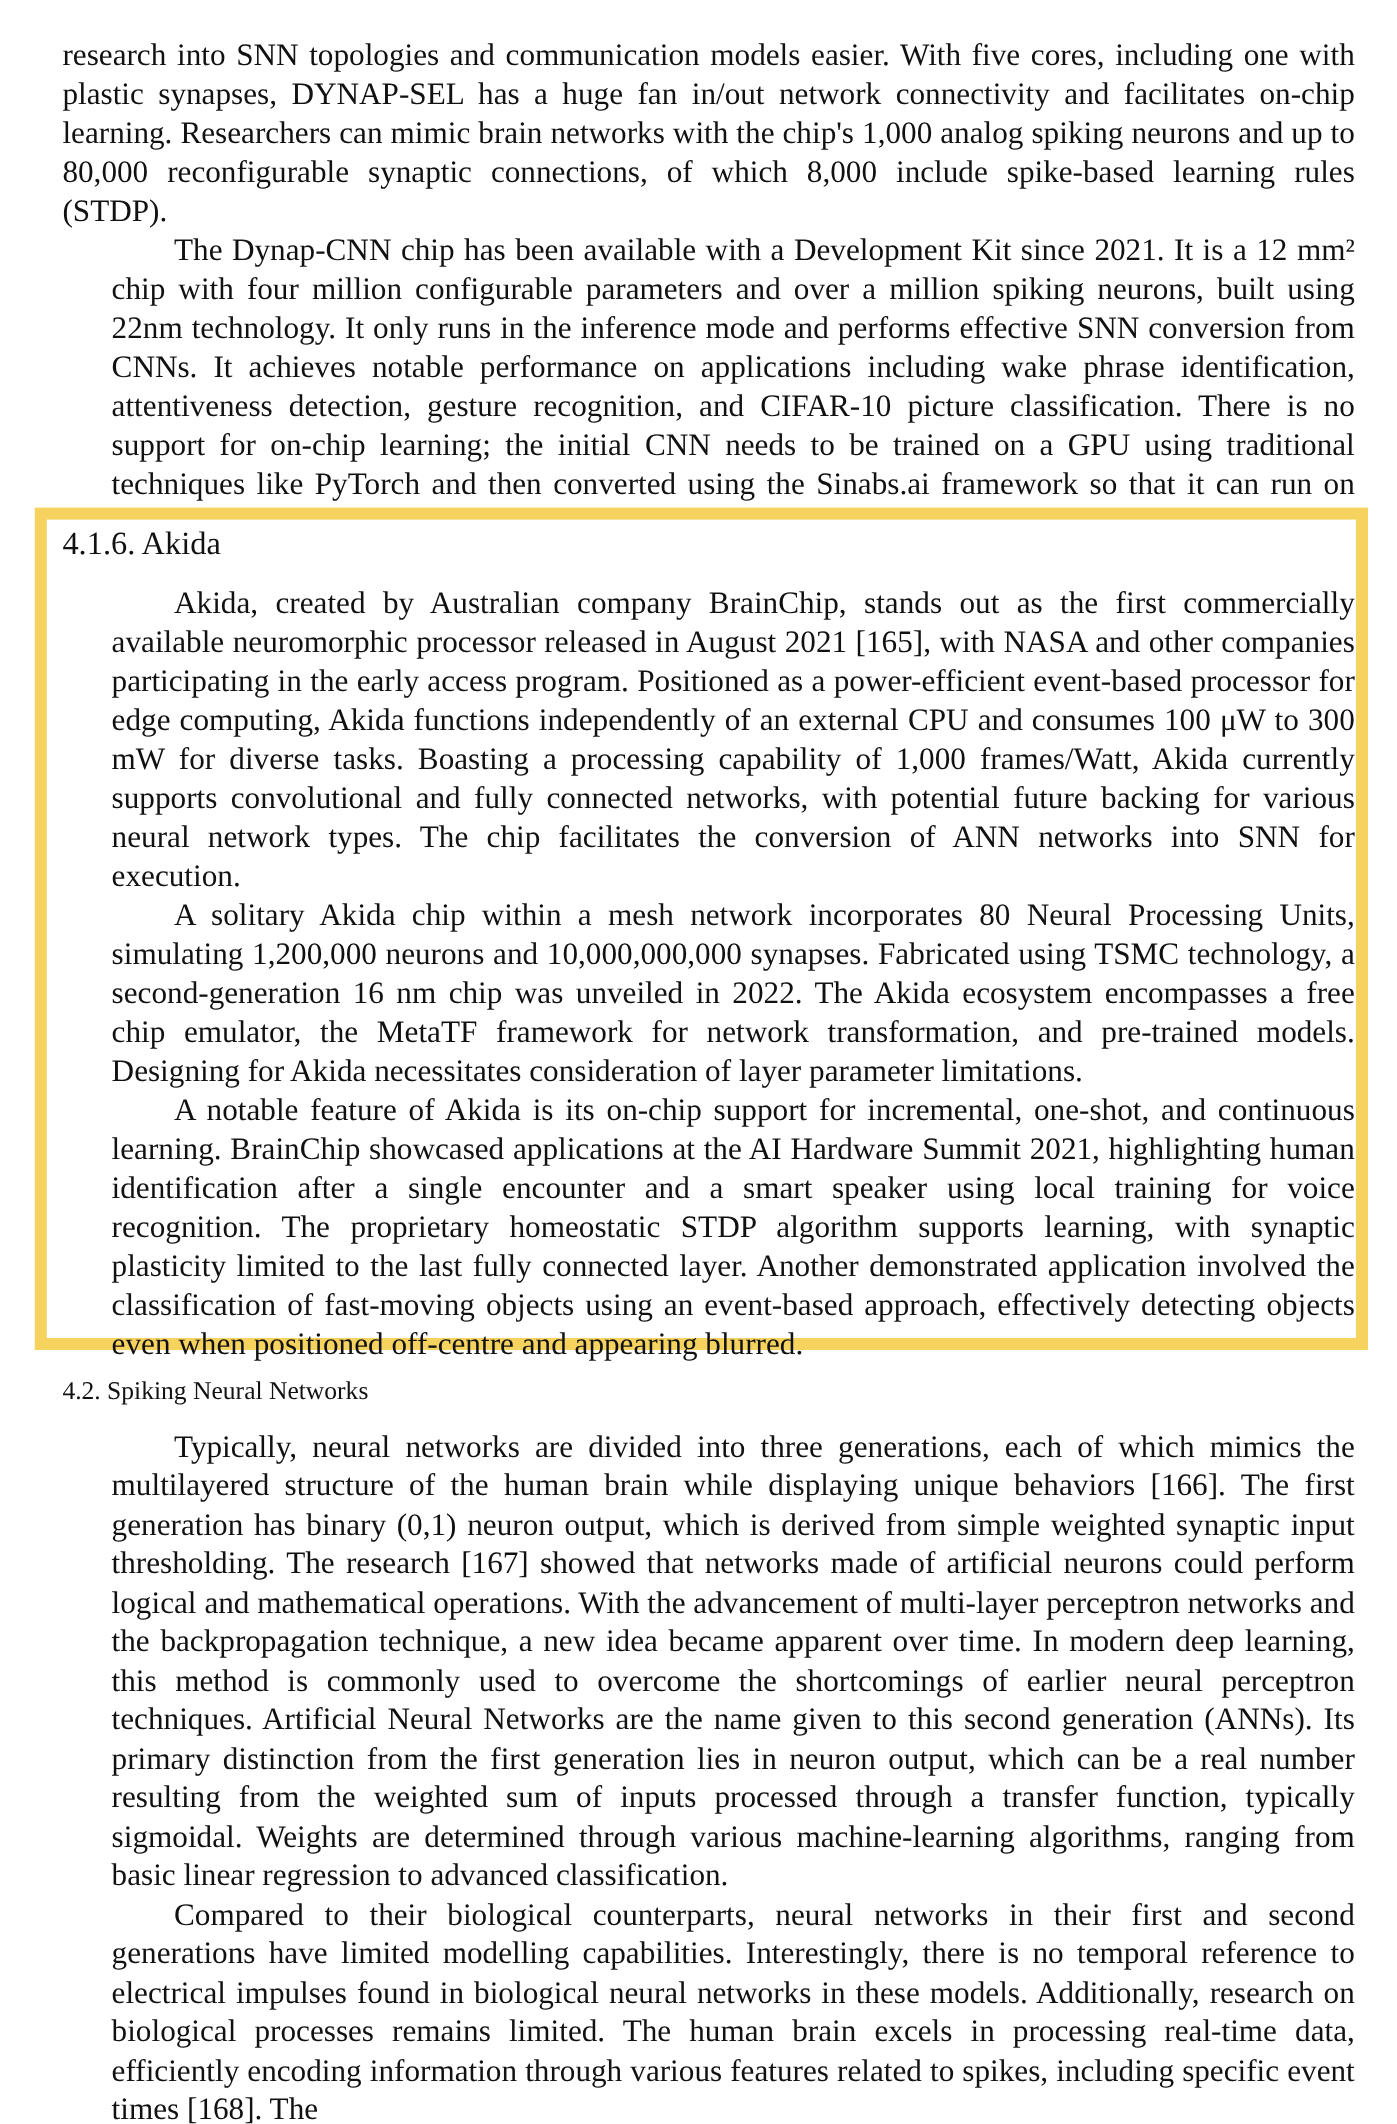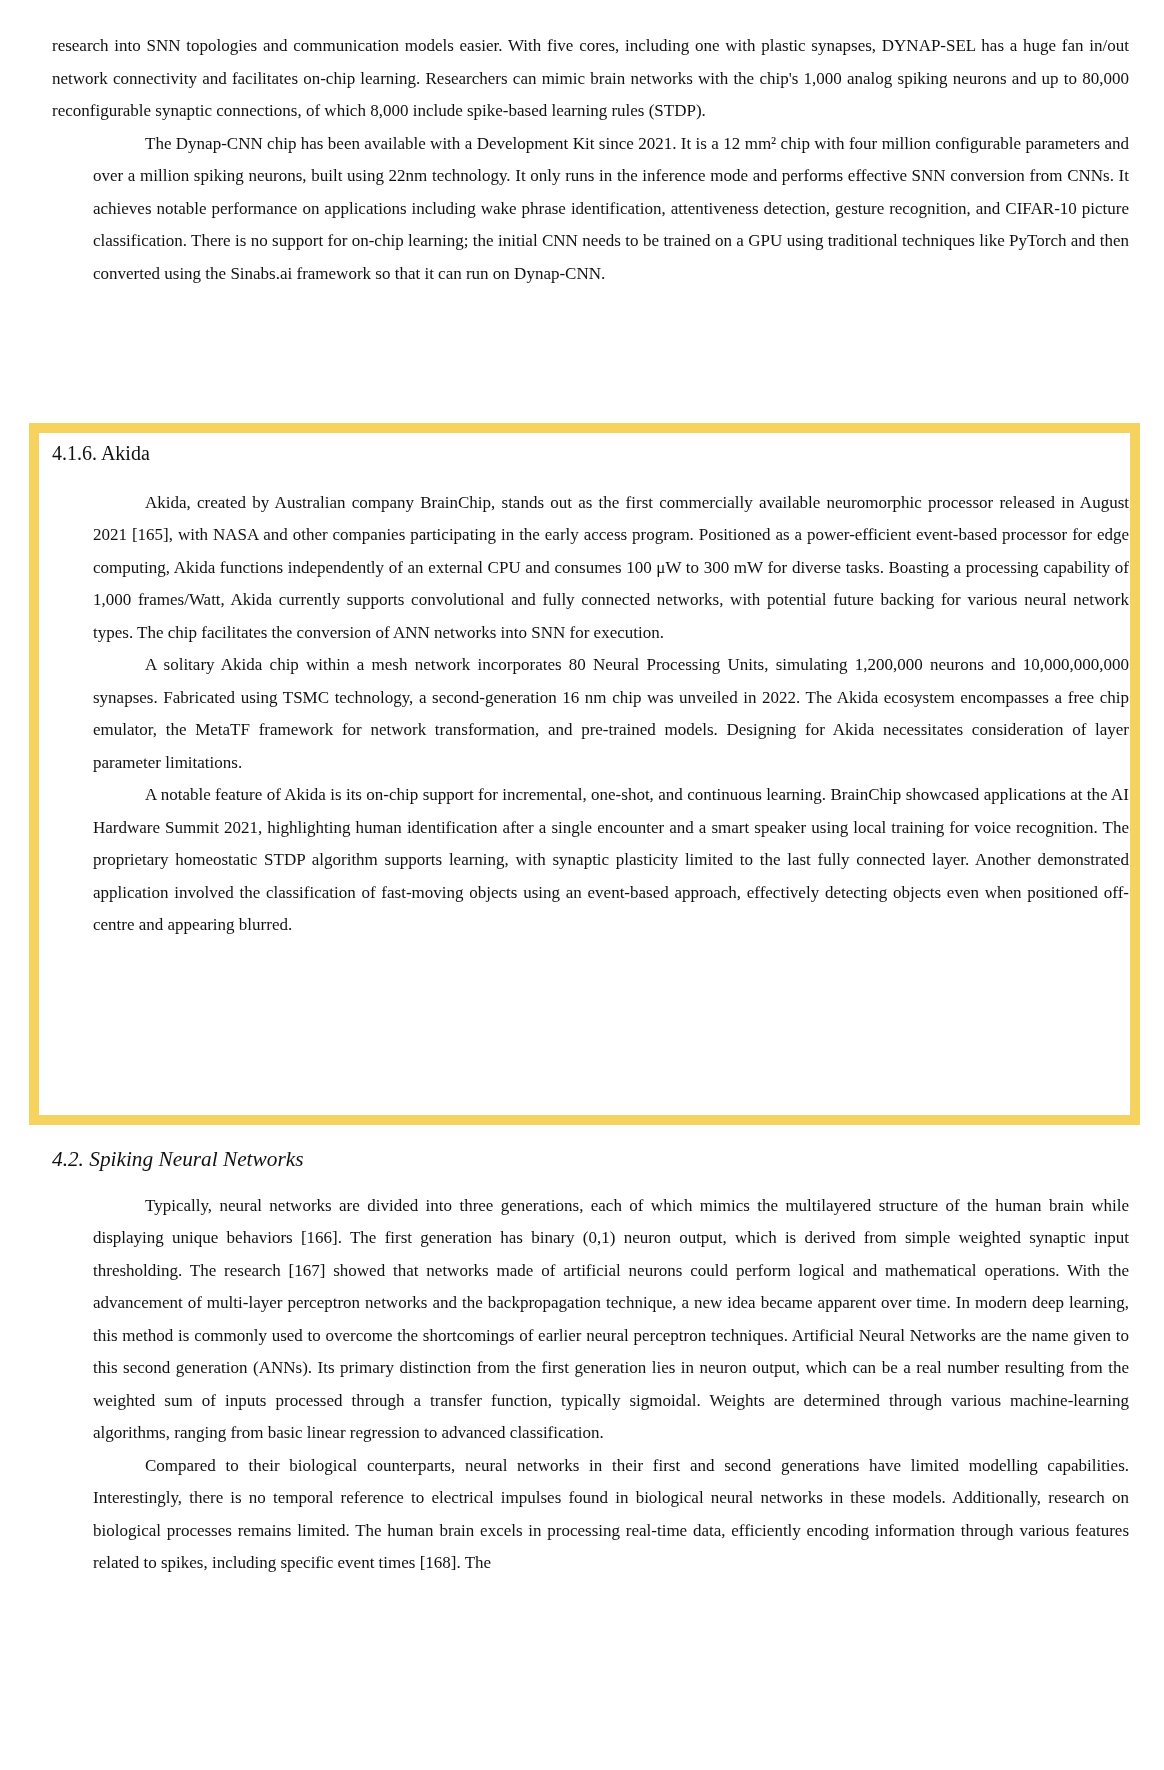--- a/index.html
+++ b/index.html
@@ -3,34 +3,34 @@
 <meta charset="utf-8">
 <style>
   html, body { margin: 0; padding: 0; background: #ffffff; }
   body {
     width: 1164px; height: 1770px; overflow: hidden; position: relative;
     font-family: "Liberation Serif", "DejaVu Serif", serif;
     color: #111111;
   }
   .page { position: absolute; left: 52px; width: 1077px; top: 30px; }
   p {
-    margin: 0; font-size: 17px; line-height: 32.5px;
+    margin: 0; font-size: 26px; line-height: 32.5px;
     text-align: justify; text-indent: 0;
   }
   p.indent { text-indent: 52px; margin-left: 41px; }
   .highlight-box {
     position: absolute; left: 29px; top: 423px; width: 1091px; height: 682px;
     border: 10px solid #F6D35E; background: #ffffff;
   }
   .box-inner { position: absolute; left: 52px; width: 1077px; top: 437px; }
   .subsection-heading {
-    font-size: 20px; line-height: 32.5px; margin: 0 0 17px 0;
+    font-size: 27px; line-height: 32.5px; margin: 0 0 17px 0;
   }
   .section-heading {
-    font-size: 21.3px; line-height: 32.5px; font-style: italic; margin: 0 0 14px 0;
+    font-size: 21.3px; line-height: 32.5px; margin: 0 0 14px 0;
   }
   .after-box { position: absolute; left: 52px; width: 1077px; top: 1143px; }
 </style>
 </head>
 <body>
 
 <div class="page">
   <p>research into SNN topologies and communication models easier. With five cores, including one with plastic synapses, DYNAP-SEL has a huge fan in/out network connectivity and facilitates on-chip learning. Researchers can mimic brain networks with the chip's 1,000 analog spiking neurons and up to 80,000 reconfigurable synaptic connections, of which 8,000 include spike-based learning rules (STDP).</p>
   <p class="indent">The Dynap-CNN chip has been available with a Development Kit since 2021. It is a 12 mm² chip with four million configurable parameters and over a million spiking neurons, built using 22nm technology. It only runs in the inference mode and performs effective SNN conversion from CNNs. It achieves notable performance on applications including wake phrase identification, attentiveness detection, gesture recognition, and CIFAR-10 picture classification. There is no support for on-chip learning; the initial CNN needs to be trained on a GPU using traditional techniques like PyTorch and then converted using the Sinabs.ai framework so that it can run on Dynap-CNN.</p>
 </div>

